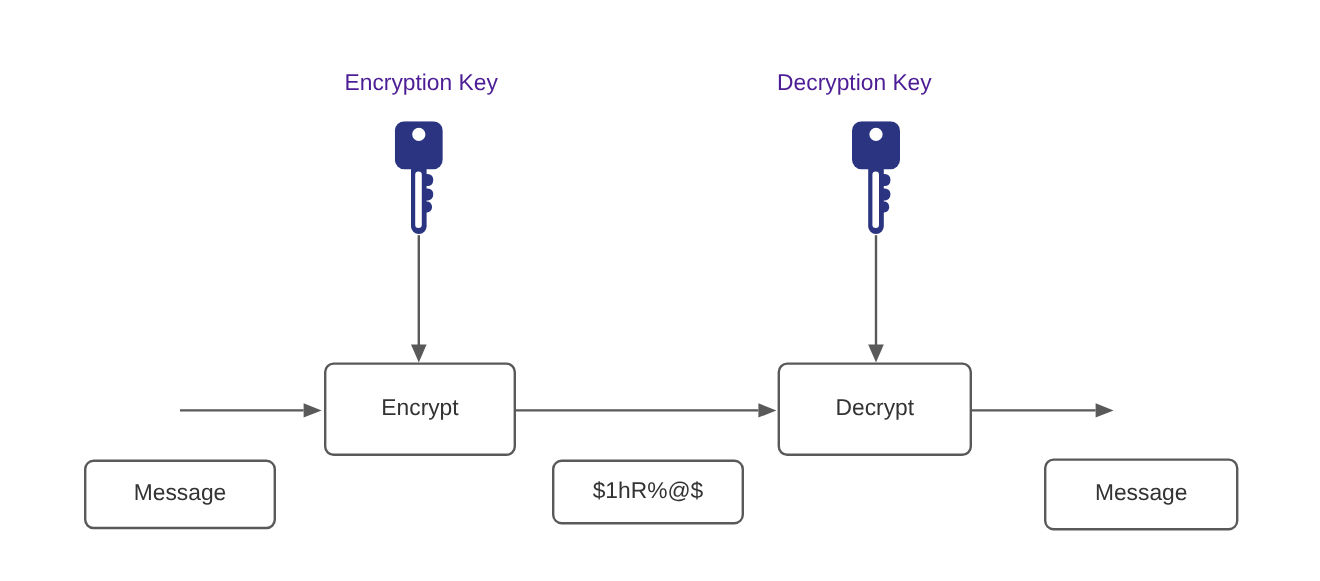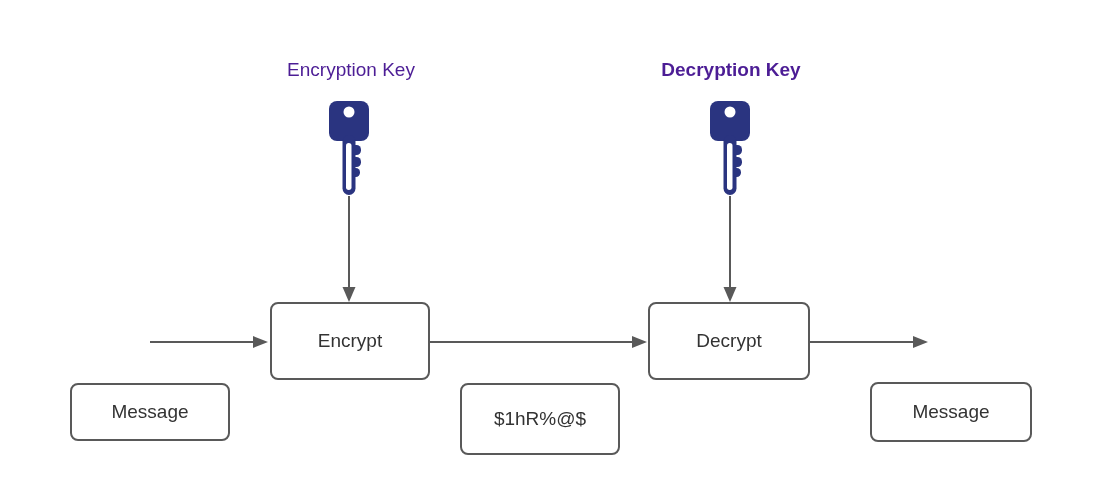--- a/index.html
+++ b/index.html
@@ -73,21 +73,21 @@
 
       <line x1="349" y1="196" x2="349" y2="288"></line>
       <polygon points="342.5,287 355.5,287 349,302" stroke="none"></polygon>
 
       <line x1="730" y1="196" x2="730" y2="288"></line>
       <polygon points="723.5,287 736.5,287 730,302" stroke="none"></polygon>
     </g>
   </svg>
 
   <div class="key-label" style="left:226px;">Encryption Key</div>
-  <div class="key-label" style="left:606px;font-weight:bold;">Decryption Key</div>
+  <div class="key-label" style="left:587px;">Decryption Key</div>
 
   <svg class="key" style="left:329px;" viewBox="0 0 40 100" aria-hidden="true">
     <g fill="#2a3480">
       <rect x="0" y="0" width="40" height="40" rx="8"></rect>
       <rect x="13.5" y="34" width="13" height="60" rx="6.5"></rect>
       <rect x="22" y="44" width="10" height="10" rx="4.5"></rect>
       <rect x="22" y="56" width="10" height="10" rx="4.5"></rect>
       <rect x="22" y="67" width="9" height="9" rx="4.2"></rect>
       <circle cx="20" cy="11" r="5.5" fill="#ffffff"></circle>
       <rect x="17" y="42" width="5.5" height="47" rx="2.75" fill="#ffffff"></rect>
@@ -105,17 +105,17 @@
       <rect x="17" y="42" width="5.5" height="47" rx="2.75" fill="#ffffff"></rect>
     </g>
   </svg>
 
   <div class="node" style="left:648px; top:302px; width:162px; height:78px;">Decrypt</div>
 
   <div class="node" style="left:270px; top:302px; width:160px; height:78px;">Encrypt</div>
 
   <div class="node" style="left:70px; top:383px; width:160px; height:58px;">Message</div>
 
-  <div class="node" style="left:460px; top:383px; width:160px; height:72px;">$1hR%@$</div>
+  <div class="node" style="left:460px; top:383px; width:160px; height:54px;">$1hR%@$</div>
 
   <div class="node" style="left:870px; top:382px; width:162px; height:60px;">Message</div>
 
 </div>
 
 </body></html>

